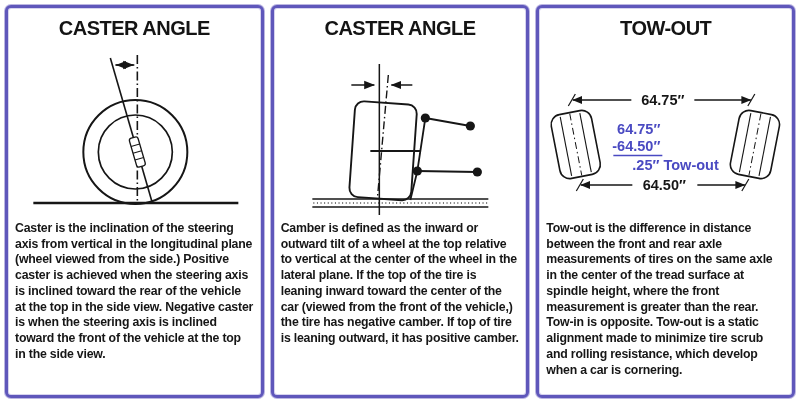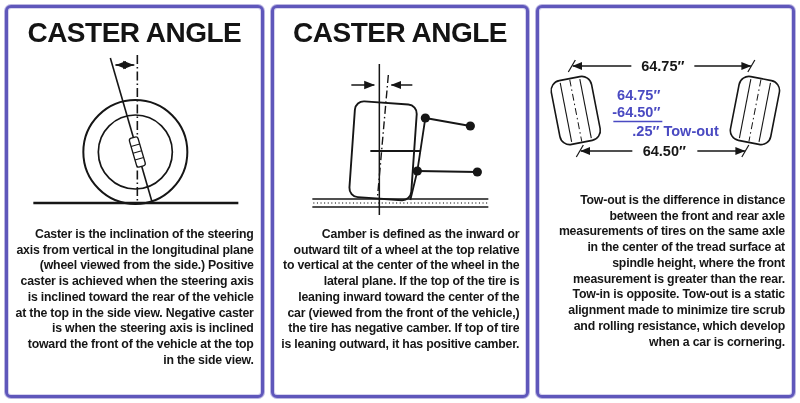--- a/index.html
+++ b/index.html
@@ -17,31 +17,31 @@
     background:#ffffff;
     border:3px solid #5f57bb;
     border-radius:6px;
     box-shadow:0 0 0 1px #bcb7e2, inset 0 0 0 1px #d6d3ef;
     padding-top:8px;
     overflow:hidden;
   }
   .title {
     text-align:center;
     font-weight:bold;
-    font-size:28px;
+    font-size:20px;
     letter-spacing:-0.5px;
     line-height:1.2;
     height:34px;
     color:#141414;
   }
   svg.diagram { display:block; width:100%; height:165px; margin-top:2px; }
   .desc {
-    margin-top:10px;
+    margin-top:4px;
     padding:0 7px;
-    text-align:right;
+    text-align:left;
     font-weight:bold;
     font-size:12.3px;
     line-height:1.28;
     letter-spacing:-0.2px;
     color:#161616;
   }
   .dim  { font:bold 14.5px "Liberation Sans","DejaVu Sans",sans-serif; fill:#161616; }
   .calc { font:bold 14.5px "Liberation Sans","DejaVu Sans",sans-serif; fill:#4a4ac2; }
   .ln   { stroke:#161616; fill:none; }
 </style>
@@ -124,20 +124,21 @@
     <g>
       <line class="ln" x1="77" y1="33" x2="100" y2="33" stroke-width="1.5" marker-end="url(#m-ar)"></line>
       <line class="ln" x1="138" y1="33" x2="117" y2="33" stroke-width="1.5" marker-end="url(#m-ar)"></line>
     </g>
   </svg>
 
   <p class="desc">Camber is defined as the inward or outward tilt of a wheel at the top relative to vertical at the center of the wheel in the lateral plane. If the top of the tire is leaning inward toward the center of the car (viewed from the front of the vehicle,) the tire has negative camber. If top of tire is leaning outward, it has positive camber.</p>
 </section>
 
 <section class="panel">
+  <h1 class="title">TOW-OUT</h1>
 
   <svg class="diagram" viewBox="0 0 252 165">
     <defs>
       <marker id="t-ar" viewBox="0 0 10 10" refX="9" refY="5" markerWidth="7.5" markerHeight="7.5" orient="auto">
         <path d="M0,1.2 L9.5,5 L0,8.8 z" fill="#161616"></path>
       </marker>
     </defs>
 
     <g transform="rotate(-11 36.4 92.5)">
       <rect class="ln" x="15.9" y="60" width="41" height="65" rx="10" stroke-width="1.6"></rect>

